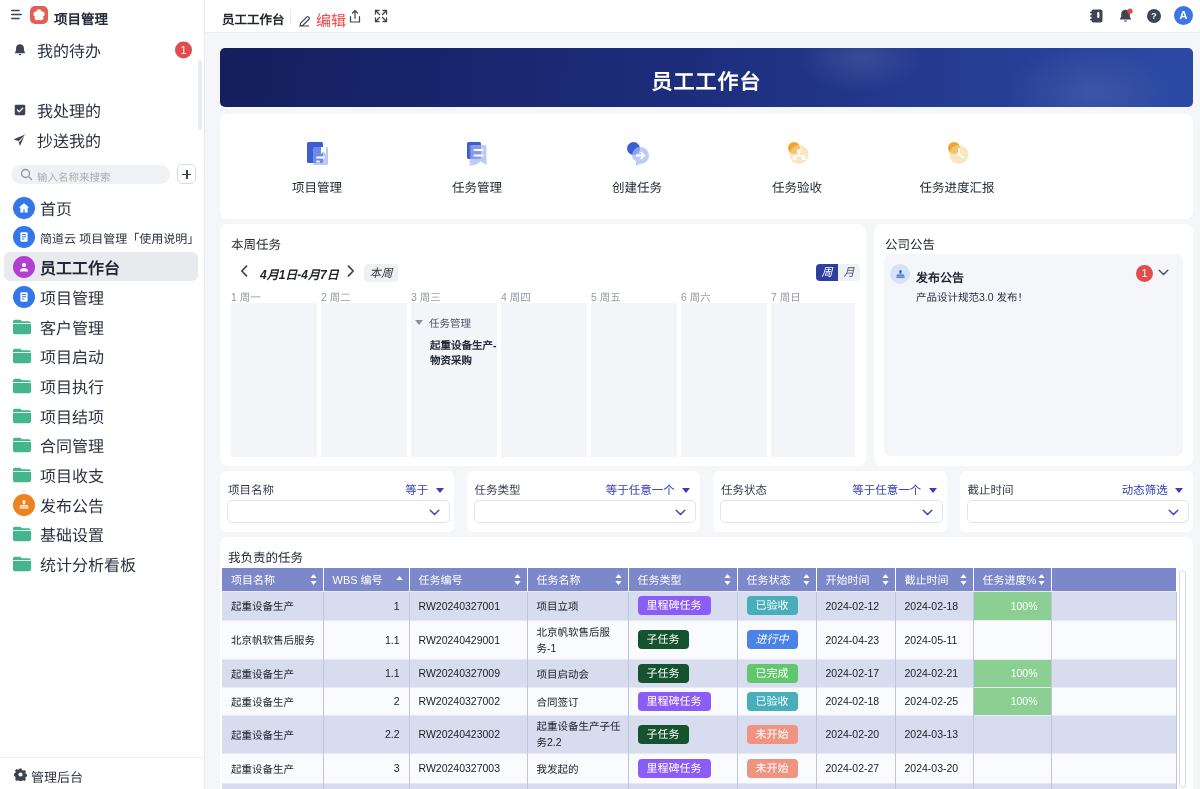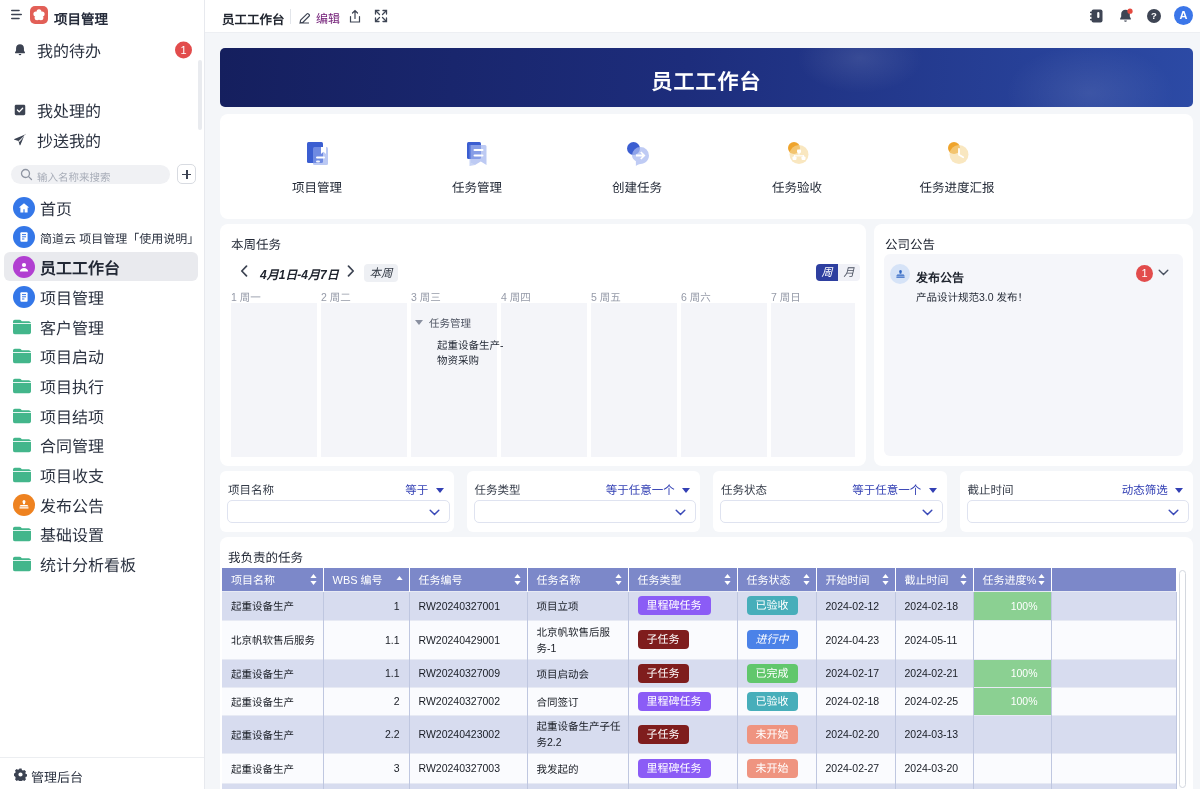--- a/index.html
+++ b/index.html
@@ -24,21 +24,21 @@
 #plusbtn{position:absolute;left:177px;top:164px;width:19px;height:20px;border:1px solid #d8dbe1;border-radius:5px;background:#fff;}
 #plusbtn:before{content:"";position:absolute;left:4px;top:8.5px;width:9px;height:1.6px;background:#3c4352;}
 #plusbtn:after{content:"";position:absolute;left:8px;top:4.5px;width:1.6px;height:9px;background:#3c4352;}
 #sbfoot{position:absolute;left:0;bottom:0;width:204px;height:32px;border-top:1px solid #eceef1;background:#fff;}
 #sbfoot .tx{position:absolute;left:31px;top:9px;font-size:13px;color:#2b3240;}
 #sbscroll{position:absolute;right:2px;top:60px;width:4px;height:70px;background:#e9ebef;border-radius:2px;}
 
 #topbar{position:absolute;left:205px;top:0;width:995px;height:33px;background:#fff;border-bottom:1px solid #edeff3;}
 #tb-title{position:absolute;left:17px;top:9px;font-size:12.5px;font-weight:bold;color:#20252f;}
 #tb-sep{position:absolute;left:85px;top:9px;width:1px;height:15px;background:#e2e5ea;}
-.tb-edit{position:absolute;left:93px;top:9px;font-size:12px;color:#701a75;}
+.tb-edit{position:absolute;left:93px;top:9px;font-size:15px;color:#ef4444;}
 
 #content{position:absolute;left:205px;top:33px;width:995px;height:756px;background:#f4f6f9;overflow:hidden;}
 .card{position:absolute;background:#fff;border-radius:8px;}
 #banner{position:absolute;left:15px;top:15px;width:973px;height:59px;border-radius:5px;
  background:radial-gradient(90px 50px at 640px 10px,rgba(255,255,255,.10),rgba(255,255,255,0) 70%),
  radial-gradient(120px 70px at 870px 45px,rgba(255,255,255,.09),rgba(255,255,255,0) 70%),
  linear-gradient(94deg,#151f5e 0%,#1d2d7c 48%,#2c4aa5 100%);}
 #banner .t{position:absolute;left:0;right:0;top:17px;text-align:center;color:#fff;font-size:21px;font-weight:bold;letter-spacing:1px;}
 #quick{left:15px;top:81px;width:973px;height:105px;}
 .qitem{position:absolute;top:0;width:160px;height:105px;text-align:center;}
@@ -52,21 +52,21 @@
 #btnweek{position:absolute;left:144px;top:8px;width:34px;height:18px;background:#eef0f4;border-radius:4px;font-size:11.5px;color:#333a45;text-align:center;line-height:18px;}
 #toggle{position:absolute;right:6px;top:8px;width:44px;height:17px;}
 #toggle .w{position:absolute;left:0;top:0;width:22px;height:17px;background:#2e3fa0;color:#fff;border-radius:4px 0 0 4px;font-size:11px;text-align:center;line-height:17px;}
 #toggle .m{position:absolute;left:22px;top:0;width:22px;height:17px;background:#f0f1f7;color:#4a5160;border-radius:0 4px 4px 0;font-size:11px;text-align:center;line-height:17px;}
 #days{position:absolute;left:11px;top:64px;width:624px;height:168px;}
 .dayh{position:absolute;top:1px;font-size:10.5px;color:#959aa8;}
 .daycol{position:absolute;top:15px;height:154px;width:86px;background:#f4f5f9;}
 #wk-task{position:absolute;left:184px;top:27px;width:100px;}
 #wk-task .r1{font-size:10.5px;color:#4c5260;}
 #wk-task .r1 .tri{display:inline-block;width:0;height:0;border-left:4px solid transparent;border-right:4px solid transparent;border-top:5px solid #8a90a0;margin-right:6px;vertical-align:2px;}
-#wk-task .r2{margin-top:8px;margin-left:22px;font-size:10.5px;font-weight:normal;color:#262c38;line-height:14.5px;white-space:nowrap;}
+#wk-task .r2{margin-top:8px;margin-left:15px;font-size:10.5px;font-weight:bold;color:#262c38;line-height:14.5px;white-space:nowrap;}
 
 #notice{left:669px;top:191px;width:319px;height:242px;}
 #nbox{position:absolute;left:10px;top:30px;width:299px;height:202px;background:#f5f6fa;border-radius:6px;}
 #nrow{position:absolute;left:6px;top:10px;width:287px;height:20px;}
 #nico{position:absolute;left:0;top:0;width:20px;height:20px;border-radius:50%;background:#d6e3f7;display:flex;align-items:center;justify-content:center;}
 #ntitle{position:absolute;left:26px;top:4px;font-size:12px;font-weight:bold;color:#20252f;}
 #nbadge{position:absolute;right:24px;top:1px;width:17px;height:17px;border-radius:50%;background:#e24c4c;color:#fff;font-size:11px;text-align:center;line-height:17px;}
 #nchev{position:absolute;right:8px;top:5px;}
 #ntext{position:absolute;left:32px;top:35px;font-size:10.5px;color:#262c38;}
 
@@ -81,21 +81,21 @@
 #tasks .ctitle{left:8px;}
 table{border-collapse:collapse;table-layout:fixed;position:absolute;left:2px;top:31px;width:954px;}
 th{background:#7c88c9;color:#fff;font-weight:normal;font-size:11px;text-align:left;height:23px;padding:0 0 0 9px;position:relative;border-right:1px solid rgba(255,255,255,.42);white-space:nowrap;}
 td{font-size:10.5px;color:#181c24;padding:0 0 0 9px;border-right:1px solid #bfc7e0;overflow:hidden;}
 tr.rp td{background:#d7dcef;}
 tr.rw td{background:#fafbfe;}
 tr{border-bottom:1px solid #e7eaf4;}
 td.num{text-align:right;padding:0 9px 0 0;}
 .tag{display:inline-block;border-radius:4px;color:#fff;font-size:11px;padding:3px 9px;line-height:13px;}
 .tg-blue{background:#8b5cf6;}
-.tg-green{background:#7f1d1d;}
+.tg-green{background:#14532d;}
 .tg-teal{background:#47aeba;}
 .tg-bblue{background:#4b82e8;font-style:italic;}
 .tg-bgreen{background:#61c76c;}
 .tg-salmon{background:#ef9480;}
 td.prog{background:#8bd092 !important;color:#fff;text-align:right;padding-right:13px;}
 .sortud{position:absolute;right:6px;top:6px;}
 #tscroll{position:absolute;right:7px;top:33px;width:7px;height:218px;border:1px solid #d4d8df;border-radius:4px;background:#fff;}
 .twoline{line-height:16px;white-space:nowrap;}
 td{white-space:nowrap;}
 </style>

